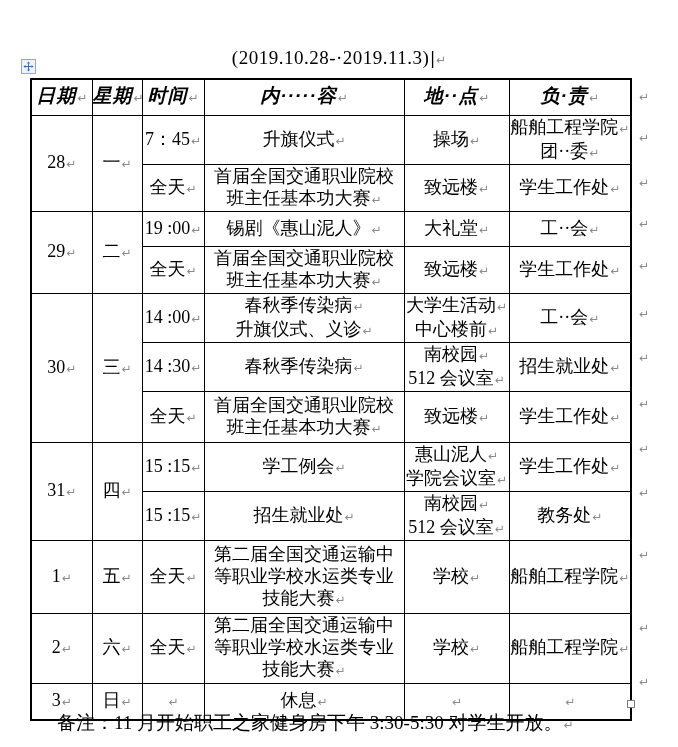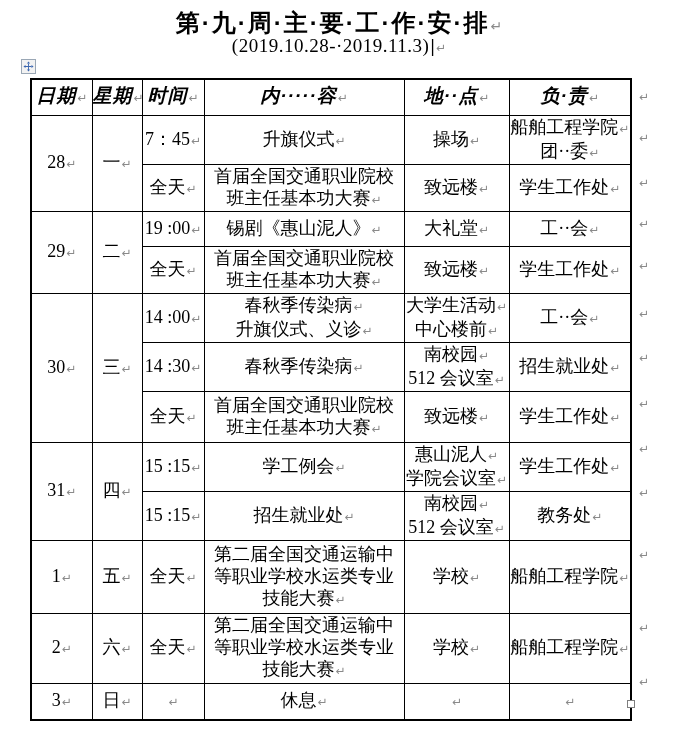--- a/index.html
+++ b/index.html
@@ -7,21 +7,21 @@
     position:relative;width:678px;height:747px;background:#fff;overflow:hidden;
     font-family:"Liberation Serif","DejaVu Serif",serif;color:#000;
   }
   
   .title-line{
     position:absolute;top:7px;left:0;width:100%;text-align:center;
     font-family:"Liberation Sans","DejaVu Sans",sans-serif;
     font-weight:bold;font-size:24px;letter-spacing:2px;white-space:nowrap;
   }
   .subtitle-line{
-    position:absolute;top:35px;left:0;width:100%;text-align:center;
+    position:absolute;top:47px;left:0;width:100%;text-align:center;
     font-size:19px;letter-spacing:0.5px;white-space:nowrap;
   }
   .caret{font-weight:bold;color:#000;margin-left:1px;}
   
   .mark{
     color:#8a8a8a;font-family:"DejaVu Sans",sans-serif;
     font-size:12px;margin-left:1px;font-weight:normal;letter-spacing:0;
     vertical-align:baseline;
   }
   .title-mark{font-size:14px;}
@@ -58,21 +58,20 @@
   
   .note-line{
     position:absolute;left:57px;top:710px;font-size:19px;white-space:nowrap;
   }
 </style>
 </head>
 <body>
 
 <div class="page">
 
-  <div class="title-line"><span>第·九·周·主·要·工·作·安·排</span><span class="mark title-mark">↵</span></div>
 
   <div class="subtitle-line"><span>(2019.10.28-·2019.11.3)</span><span class="caret">|</span><span class="mark">↵</span></div>
 
   <div class="move-handle">
     <svg width="11" height="11" viewBox="0 0 24 24">
       <path fill="#3b66b0" d="M12 1 L8.5 5.5 H15.5 Z M12 23 L8.5 18.5 H15.5 Z M1 12 L5.5 8.5 V15.5 Z M23 12 L18.5 8.5 V15.5 Z M11 5 H13 V19 H11 Z M5 11 H19 V13 H5 Z"></path>
     </svg>
   </div>
 
   <div class="table-wrap">
@@ -370,14 +369,15 @@
         <div class="side-mark-row" style="height: 71px;">
           <span class="mark">↵</span>
         </div>
         <div class="side-mark-row" style="height: 38px;">
           <span class="mark">↵</span>
         </div>
       </div>
     <div class="resize-handle"></div>
   </div>
 
+  <div class="note-line"><span>备注：11 月开始职工之家健身房下午 3:30-5:30 对学生开放。</span><span class="mark">↵</span></div>
 
 </div>
 
 </body></html>

